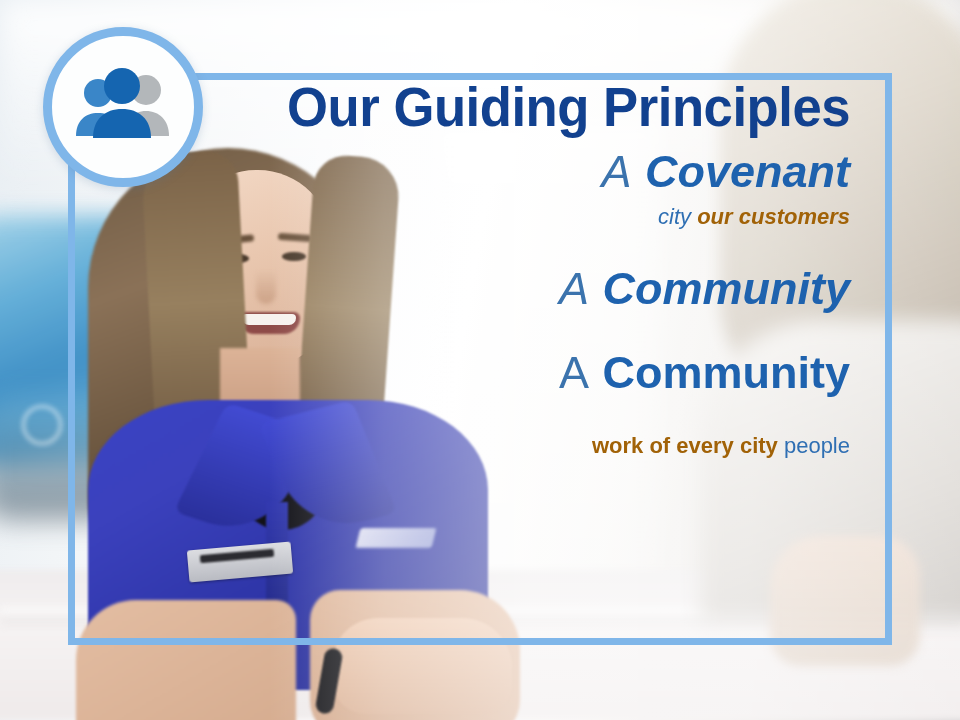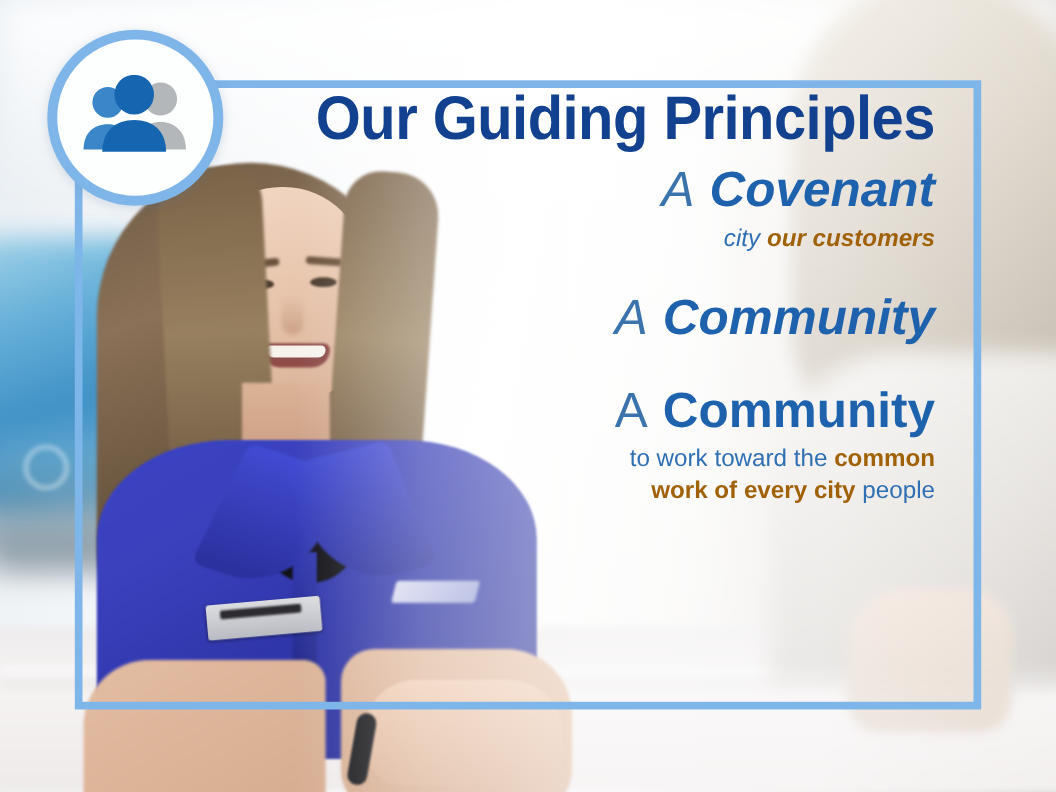--- a/index.html
+++ b/index.html
@@ -487,23 +487,21 @@
         <span class="key">Community</span>
       </p>
     </div>
 
     <div class="principle pr3">
       <p class="p-head">
         <span class="lead">A</span>
         <span class="key">Community</span>
       </p>
       <p class="p-sub">
-        <span>
-          <span>to work toward the </span><b>common</b>
-        </span><br>
+        <br>
         <span>
           <b>work of every city</b><span> people</span>
         </span><br>
       </p>
     </div>
   </div>
 
 </div>
 
 </body></html>

